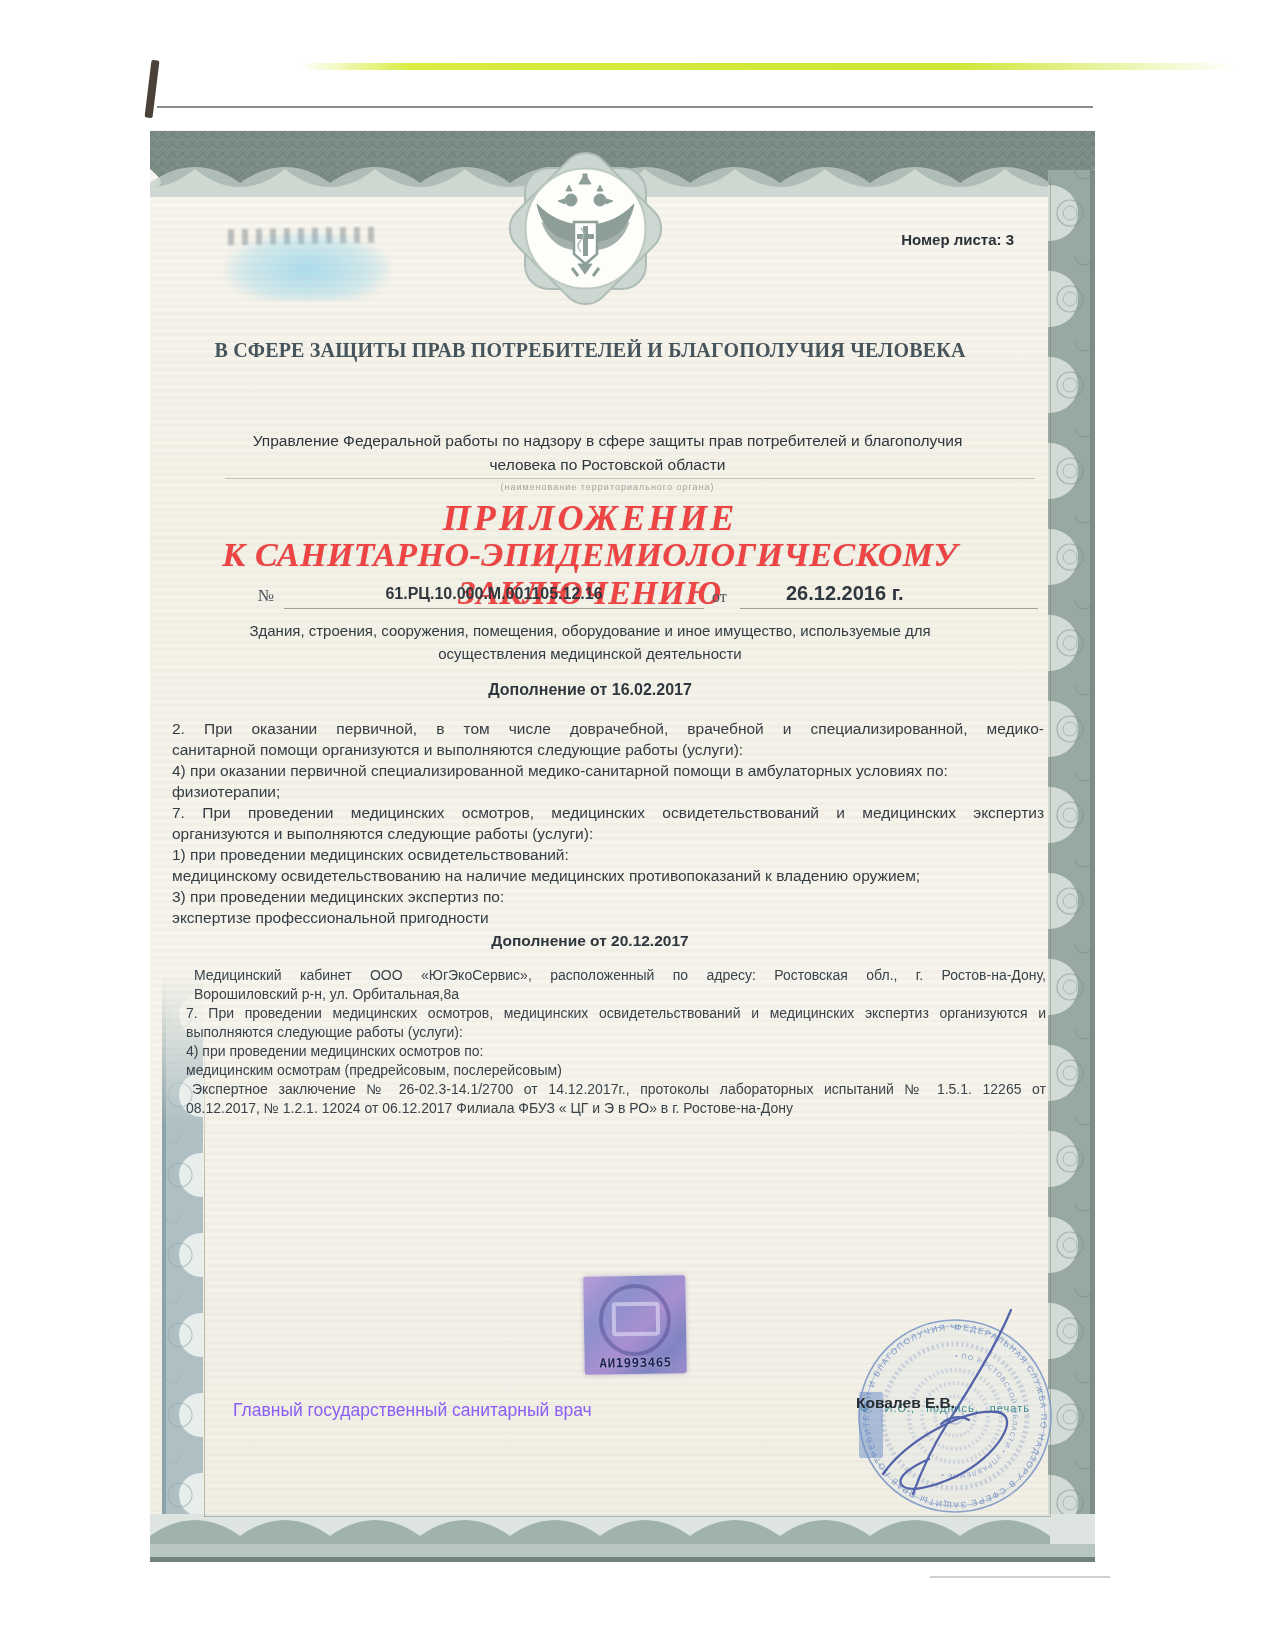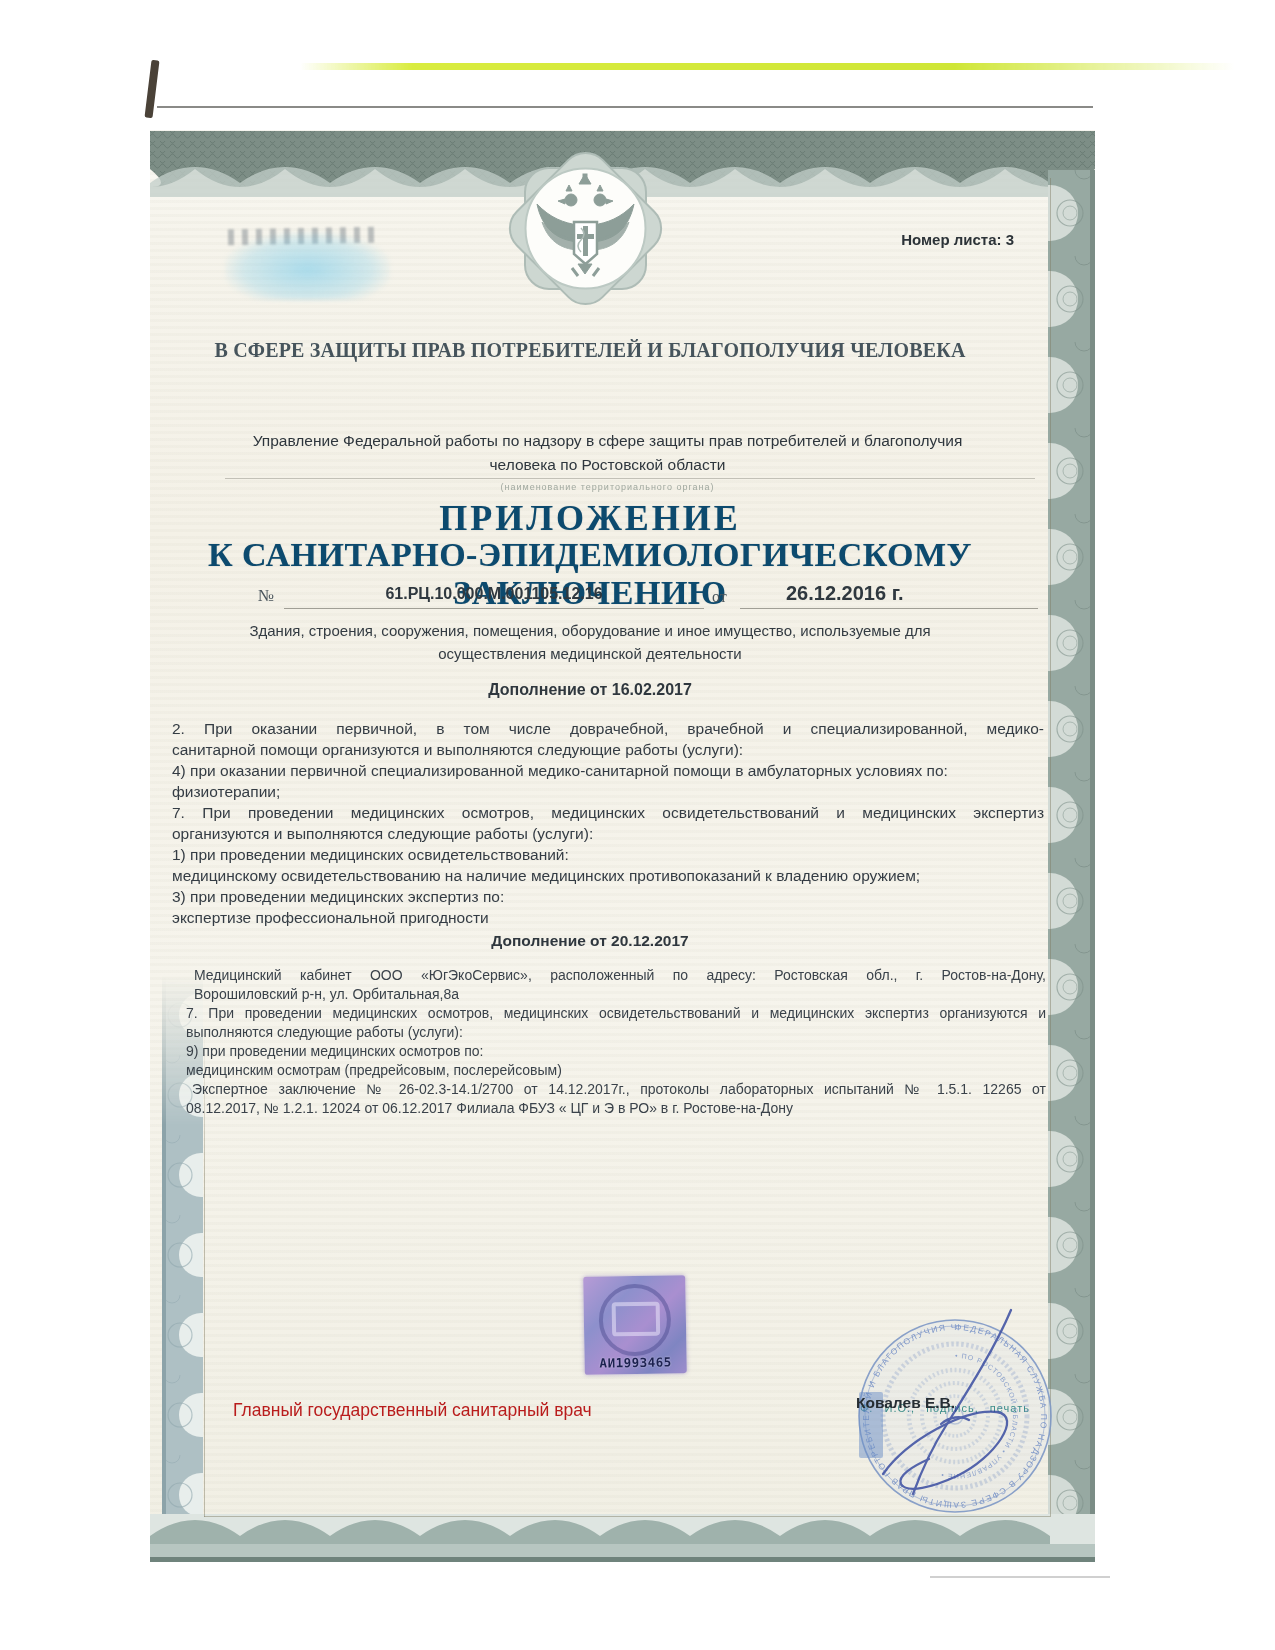--- a/index.html
+++ b/index.html
@@ -9,22 +9,22 @@
   
   .panel{left:150px;top:130px;width:945px;height:1432px;
          background:linear-gradient(180deg,#fbfaf5 0%,#f6f4ec 7%,#f4f1e7 28%,#f6f4ec 60%,#f1efe4 100%);}
   .panel:after{content:"";position:absolute;inset:0;
      background:repeating-linear-gradient(180deg,rgba(160,160,140,.05) 0 3px,rgba(255,255,255,0) 3px 7px);}
   .frame-line{background:rgba(125,120,95,.45);}
   
   .txt{z-index:4;color:#343c44;}
   .center{text-align:center;}
   .serifhead{font-family:"Liberation Serif","DejaVu Serif",serif;font-weight:bold;color:#46545c;}
-  .bigtitle{font-family:"Liberation Serif","DejaVu Serif",serif;font-weight:bold;color:#0c4a6e;
-            text-shadow:0 0 1px rgba(103,118,126,.4);}
+  .bigtitle{font-family:"Liberation Serif","DejaVu Serif",serif;font-weight:bold;color:#ef4444;
+            text-shadow:0 0 1px rgba(103,118,126,.4);font-style:italic;}
   .block1 div{height:21px;font-size:15.5px;line-height:21px;white-space:nowrap;}
   .block1 div.jl{white-space:normal;text-align:justify;text-align-last:justify;}
   .block2 div{height:19px;font-size:14px;line-height:19px;white-space:nowrap;color:#3a424a;}
   .block2 div.jl{white-space:normal;text-align:justify;text-align-last:justify;}
   .ul{height:1px;background:rgba(95,95,85,.55);}
   .faded-caption{color:#a0a89f;font-size:9px;letter-spacing:1px;filter:blur(.4px);}
   
   .holo{left:584px;top:1276px;width:102px;height:98px;z-index:5;transform:rotate(-1deg);
     background:linear-gradient(135deg,#b79bd6 0%,#8d90cc 30%,#a98fd0 55%,#7f85c2 80%,#9d8ccc 100%);
     border-radius:3px;box-shadow:0 0 4px rgba(120,100,180,.5);}
@@ -41,21 +41,21 @@
   .sliver{left:148px;top:60px;width:8px;height:58px;background:#4a4238;border-radius:2px;transform:rotate(7deg);}
   .scanline{left:157px;top:106px;width:936px;height:2px;background:rgba(60,60,55,.6);filter:blur(.4px);}
   .bottomline{left:930px;top:1576px;width:180px;height:2px;background:rgba(150,150,150,.45);}
   .cyanblob{left:225px;top:232px;width:165px;height:68px;filter:blur(2px);z-index:4;
     background:radial-gradient(ellipse at 50% 55%,rgba(110,200,235,.55) 0%,rgba(110,200,235,.25) 55%,rgba(110,200,235,0) 75%);}
   .speckles{left:228px;top:228px;width:150px;height:16px;transform:rotate(-1deg);filter:blur(1px);opacity:.5;z-index:4;
     background:repeating-linear-gradient(90deg,rgba(80,92,104,.7) 0 6px,transparent 6px 14px);}
   .stamp-wrap{left:845px;top:1296px;z-index:3;opacity:.9;}
   .caption-blue{color:#0f766e;font-size:11px;letter-spacing:1px;word-spacing:7px;z-index:2;opacity:.9;}
   .signer{font-size:15.5px;font-weight:bold;color:#262d33;z-index:6;margin-top:46px;}
-  .doctor{color:#b91c1c;font-size:17.5px;line-height:28px;}
+  .doctor{color:#8b5cf6;font-size:17.5px;line-height:28px;}
 </style>
 </head>
 <body>
 
 <div class="screen">
 
   <div class="abs panel"></div>
 
   <div class="abs yellowline"></div>
   <div class="abs sliver"></div>
@@ -177,21 +177,21 @@
     <div>3) при проведении медицинских экспертиз по:</div>
     <div>экспертизе профессиональной пригодности</div>
   </div>
 
   <div class="abs txt center" style="left:150px;top:932px;width:880px;font-size:15.5px;font-weight:600;color:#2f373e">Дополнение от 20.12.2017</div>
   <div class="abs txt block2" style="left:186px;top:966px;width:860px">
     <div class="jl" style="padding-left:8px">Медицинский кабинет ООО «ЮгЭкоСервис», расположенный по адресу: Ростовская обл., г. Ростов-на-Дону,</div>
     <div style="padding-left:8px">Ворошиловский р-н, ул. Орбитальная,8а</div>
     <div class="jl">7. При проведении медицинских осмотров, медицинских освидетельствований и медицинских экспертиз организуются и</div>
     <div>выполняются следующие работы (услуги):</div>
-    <div>9) при проведении медицинских осмотров по:</div>
+    <div>4) при проведении медицинских осмотров по:</div>
     <div>медицинским осмотрам (предрейсовым, послерейсовым)</div>
     <div class="jl" style="padding-left:6px">Экспертное заключение № 26-02.3-14.1/2700 от 14.12.2017г., протоколы лабораторных испытаний № 1.5.1. 12265 от</div>
     <div>08.12.2017, № 1.2.1. 12024 от 06.12.2017 Филиала ФБУЗ « ЦГ и Э в РО» в г. Ростове-на-Дону</div>
   </div>
 
   <div class="abs holo">
     <div class="ring"></div>
     <div class="cam"></div>
     <div class="serial">АИ1993465</div>
   </div>

